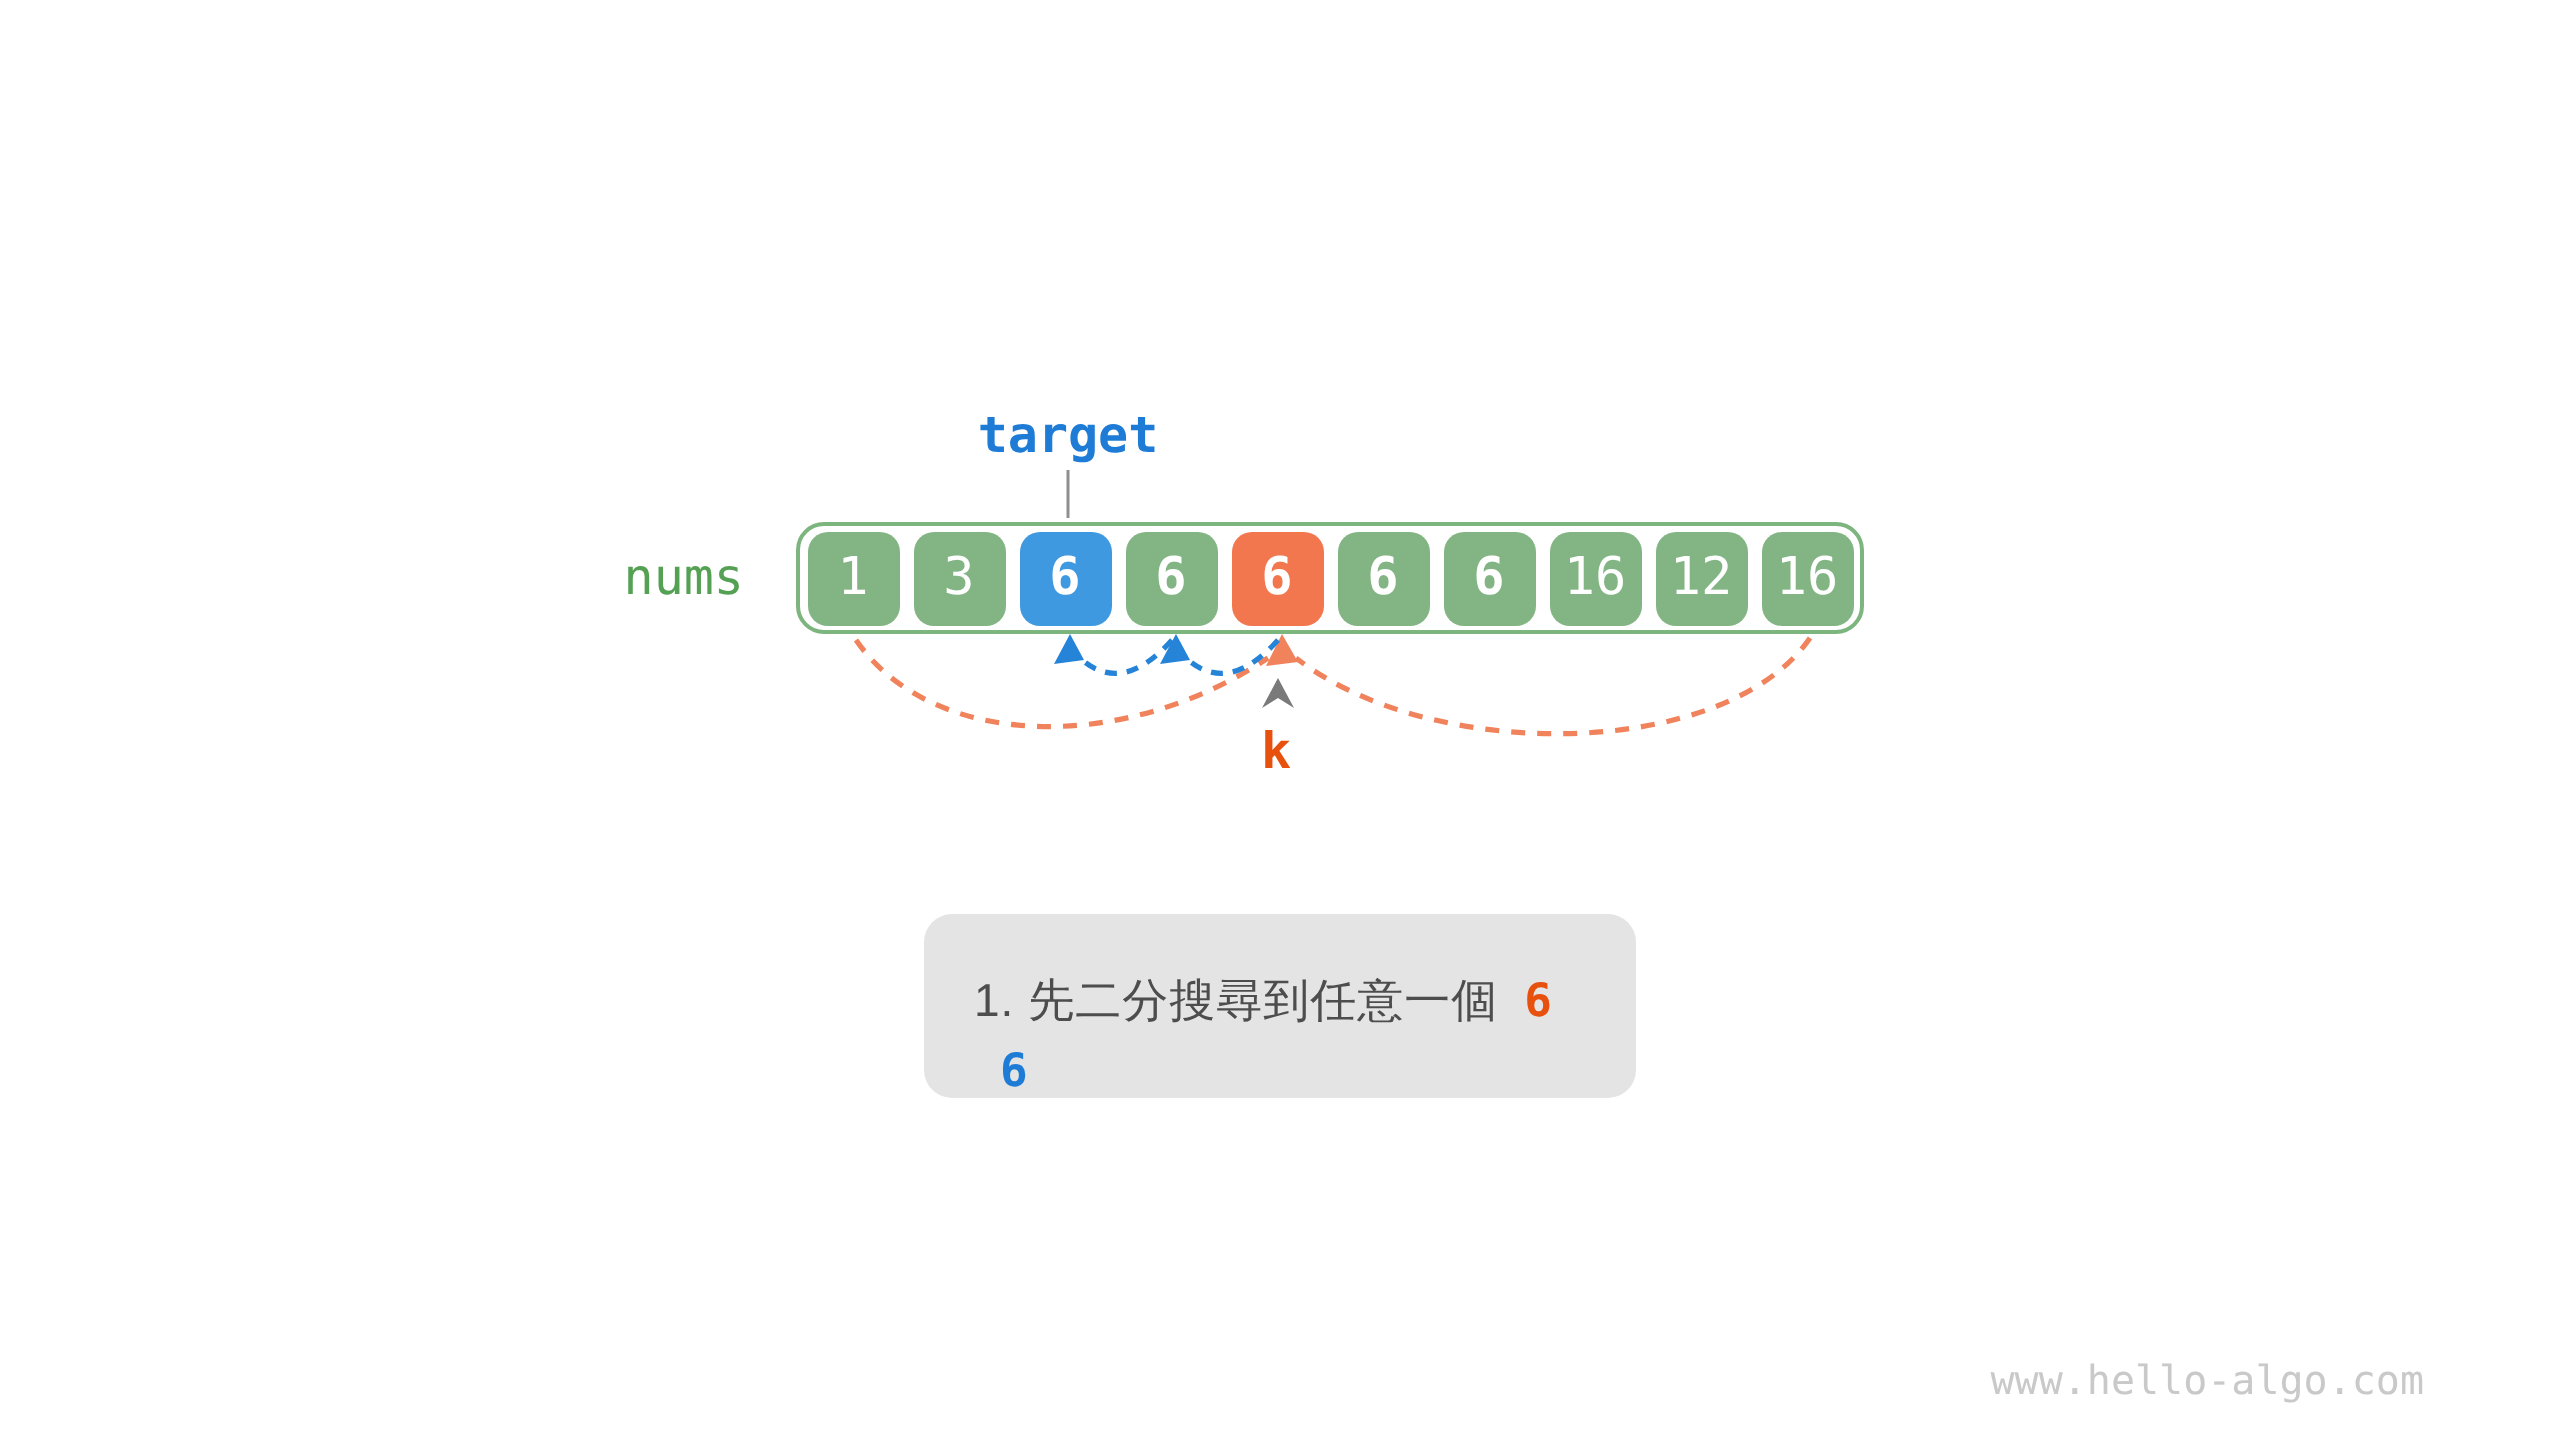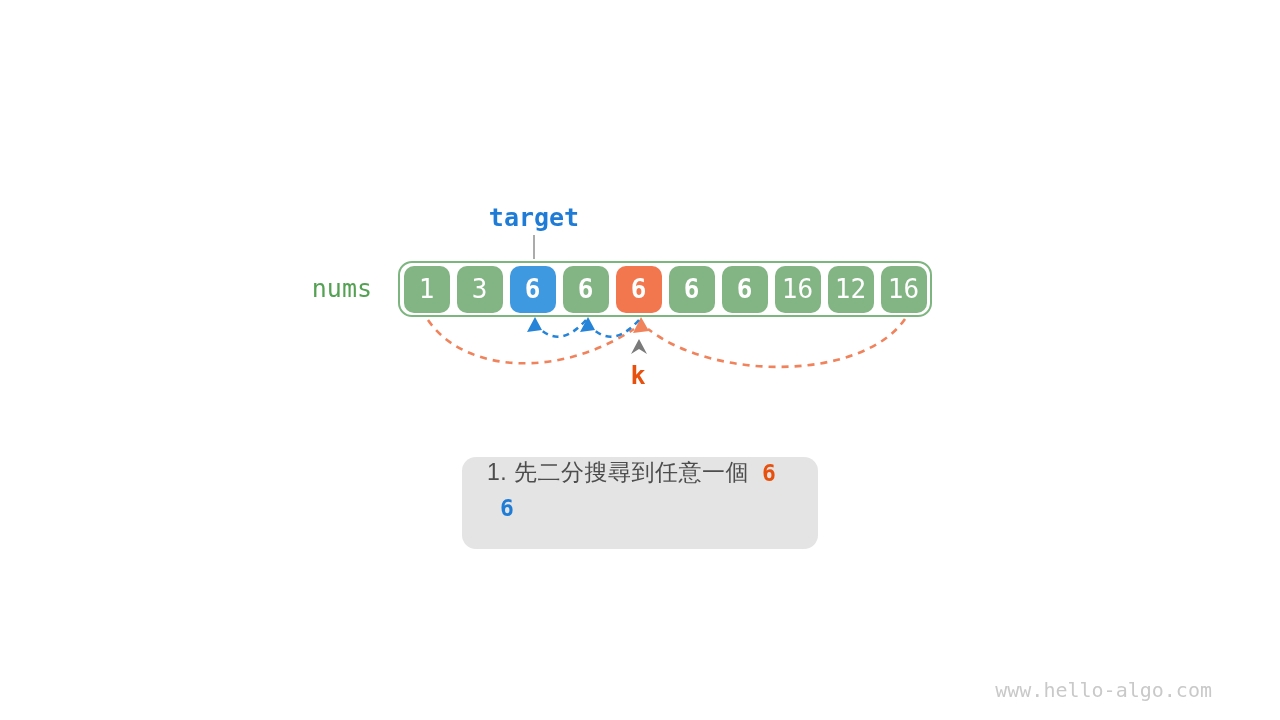--- a/index.html
+++ b/index.html
@@ -38,21 +38,21 @@
     font-size: 26px; font-weight: normal;
   }
   .cell.bold { font-weight: bold; }
   .cell.green  { background: #82b583; }
   .cell.blue   { background: #3f99e0; }
   .cell.orange { background: #f2764e; }
 
   .steps-box {
     position: absolute; left: 462px; top: 457px; width: 356px; height: 92px;
     background: #e4e4e4; border-radius: 14px;
-    display: flex; flex-direction: column; justify-content: flex-start;
+    display: flex; flex-direction: column; justify-content: flex-end;
     padding-left: 25px; gap: 7px;
   }
   .step-row { display: flex; align-items: center; }
   .step-text {
     font-size: 23px; color: #4d4d4d; letter-spacing: 0.5px; white-space: nowrap;
   }
   .step-value {
     margin-left: 13px; font-family: "DejaVu Sans Mono", monospace;
     font-weight: bold; font-size: 23px;
   }

